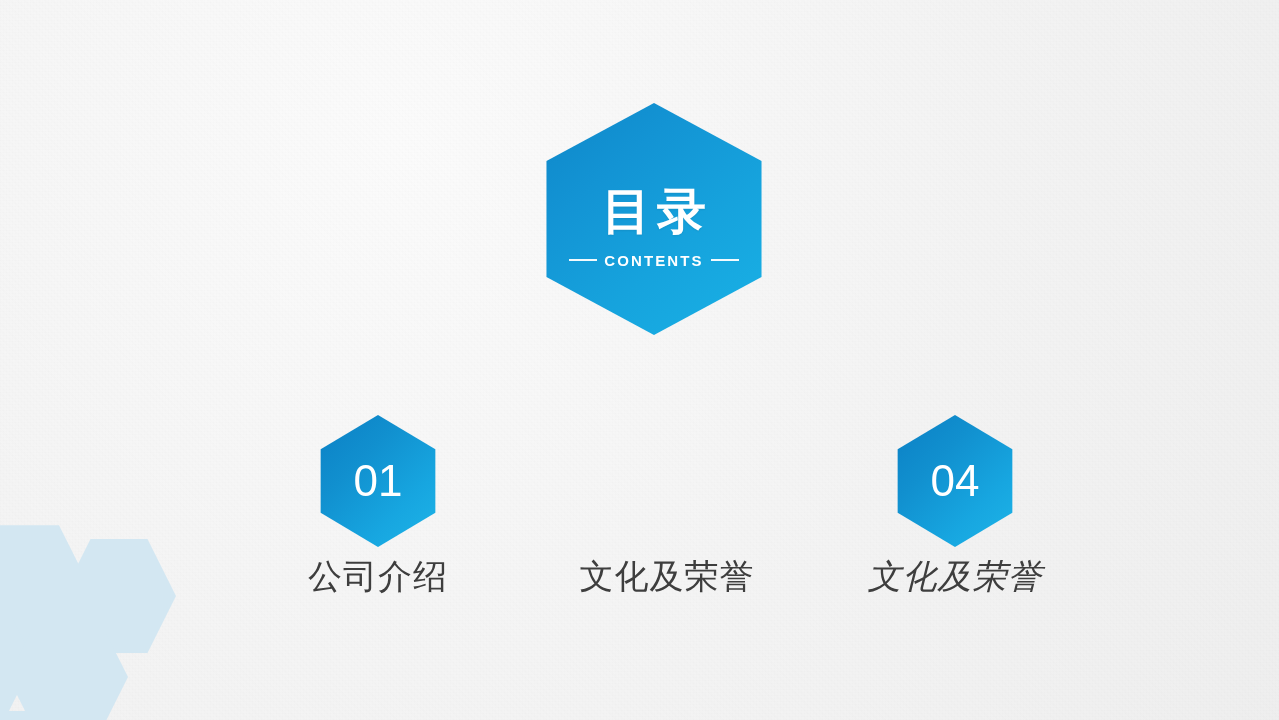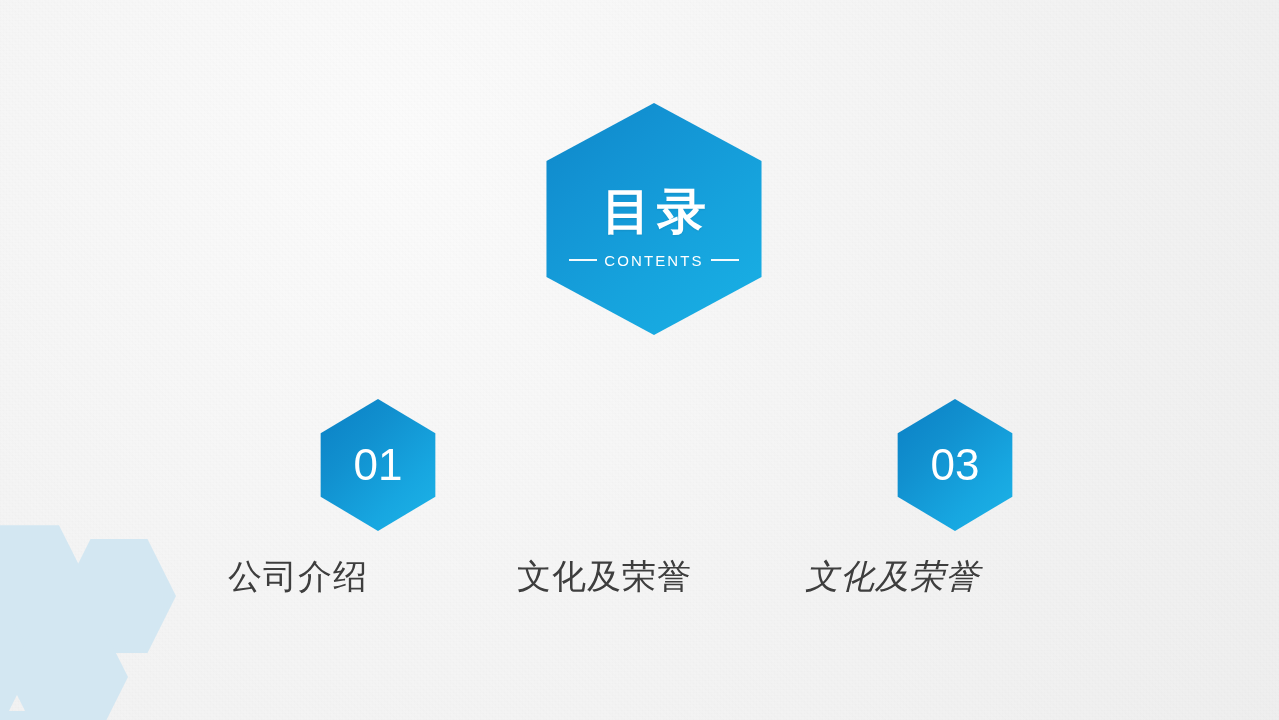--- a/index.html
+++ b/index.html
@@ -91,49 +91,50 @@
   .rule {
     display: block;
     width: 28px;
     height: 2px;
     background: #ffffff;
     opacity: .95;
   }
   .contents-en {
     color: #ffffff;
     font-size: 15px;
-    font-weight: 400;
+    font-weight: 700;
     letter-spacing: 2.1px;
     line-height: 1;
   }
 
   
   .hex-num {
     width: 122px;
     height: 132px;
-    top: 399px;
+    top: 415px;
     filter: drop-shadow(0 3px 6px rgba(0,0,0,.12));
   }
   .hex-num .num {
     color: #ffffff;
     font-size: 44px;
     font-weight: 300;
     line-height: 1;
     letter-spacing: 0px;
   }
   .hex-1 { left: 317px; }
   .hex-2 { left: 606px; }
   .hex-3 { left: 894px; }
 
   
   .caption {
     position: absolute;
     z-index: 4;
     top: 557px;
     width: 300px;
+    text-align: center;
     color: #3e3e3e;
     font-size: 34px;
     font-family: "Liberation Serif", "DejaVu Serif", serif;
     letter-spacing: 1px;
     line-height: 1.15;
     white-space: nowrap;
   }
   .cap-1 { left: 228px; }
   .cap-2 { left: 517px; }
   .cap-3 { left: 805px; font-style: italic; }
@@ -162,20 +163,20 @@
       <span class="rule"></span>
       <span class="contents-en">CONTENTS</span>
       <span class="rule"></span>
     </div>
   </div>
 
   <div class="hex hex-num hex-1">
     <span class="num">01</span>
   </div>
   <div class="hex hex-num hex-3">
-    <span class="num">03</span>
+    <span class="num">04</span>
   </div>
 
   <div class="caption cap-1">公司介绍</div>
   <div class="caption cap-2">文化及荣誉</div>
   <div class="caption cap-3">文化及荣誉</div>
 
 </div>
 
 </body></html>

